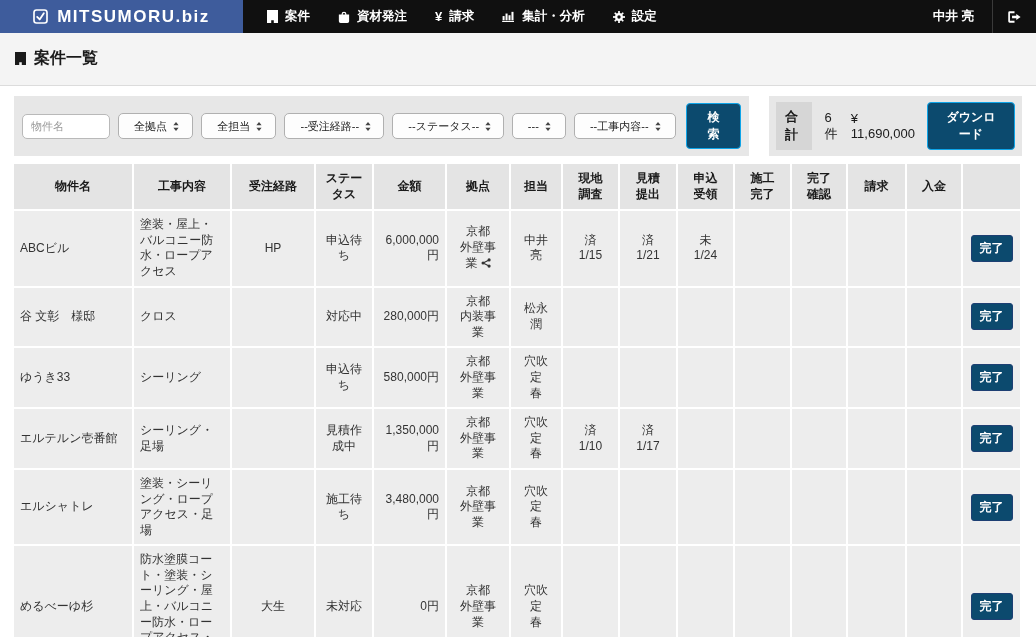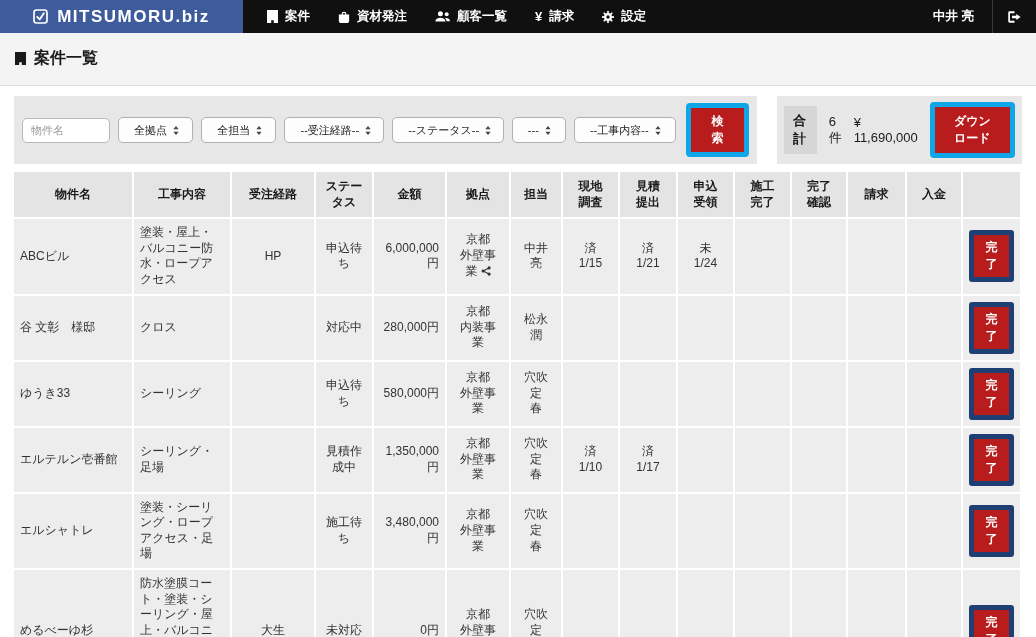--- a/index.html
+++ b/index.html
@@ -50,21 +50,21 @@
     display: flex; align-items: center; justify-content: space-between; gap: 6px;
     padding: 0 15px; font-size: 11px; color: #222; white-space: nowrap;
   }
   [data-name="base-filter"]   { min-width: 73px; }
   [data-name="staff-filter"]  { min-width: 73px; }
   [data-name="channel-filter"]{ min-width: 87px; }
   [data-name="status-filter"] { min-width: 90px; }
   [data-name="sub-status-filter"] { min-width: 45px; }
   [data-name="work-filter"]   { min-width: 102px; }
   .btn {
-    background: #b91c1c; color: #fff; border: 5px solid #0ea5e9; border-radius: 4px;
+    background: #0c4a6e; color: #fff; border: 1px solid #0ea5e9; border-radius: 4px;
     font-weight: bold; font-size: 12px; padding: 5px 15px;
     font-family: "Liberation Sans", "DejaVu Sans", sans-serif;
   }
   .btn-search { margin-left: 2px; }
   .summary-band { background: #e7e7e7; padding: 6px 7px; display: flex; gap: 12px; align-items: center; margin-left: 20px; }
   .total-label { background: #d6d6d6; padding: 6px 9px; font-weight: bold; font-size: 13px; color:#1a1a1a; }
   .total-count, .total-amount { font-size: 13px; color:#1a1a1a; }
   .btn-download { padding: 6px 17px; }
 
   
@@ -111,36 +111,37 @@
         <span data-name="nav-item-label" data-interactable="false">案件</span>
       </div>
       <div class="nav-item" data-name="nav-item-shizai-hacchu" data-interactable="true">
         <span class="icn" data-name="bag-icon" data-interactable="false">
           <svg viewBox="0 0 14 14" width="12" height="12">
             <path fill="currentColor" fill-rule="evenodd" d="M4.2 4.2V3.6a2.8 2.8 0 015.6 0v.6H13V12a2 2 0 01-2 2H3a2 2 0 01-2-2V4.2h3.2zm1.4 0h2.8v-.6a1.4 1.4 0 00-2.8 0v.6z"></path>
           </svg>
         </span>
         <span data-name="nav-item-label" data-interactable="false">資材発注</span>
       </div>
-      <div class="nav-item" data-name="nav-item-kokyaku-ichiran" data-interactable="true">
-        <span class="icn" data-name="users-icon" data-interactable="false">
-          <svg viewBox="0 0 18 13" width="15" height="11">
-            <circle cx="6.5" cy="3.2" r="3" fill="currentColor"></circle>
-            <path fill="currentColor" d="M.5 12.5c0-2.9 2.7-4.4 6-4.4s6 1.5 6 4.4z"></path>
-            <circle cx="14" cy="3.8" r="2.4" fill="currentColor"></circle>
-            <path fill="currentColor" d="M13.2 8.4c2.5 0 4.8 1.3 4.8 3.7h-4.1c-.2-1.4-.8-2.6-1.8-3.4.4-.2.7-.3 1.1-.3z"></path>
-          </svg>
-        </span>
-        <span data-name="nav-item-label" data-interactable="false">顧客一覧</span>
-      </div>
       <div class="nav-item" data-name="nav-item-seikyu" data-interactable="true">
         <span class="icn" data-name="yen-icon" data-interactable="false">
           <span class="yen-glyph">¥</span>
         </span>
         <span data-name="nav-item-label" data-interactable="false">請求</span>
+      </div>
+      <div class="nav-item" data-name="nav-item-shukei-bunseki" data-interactable="true">
+        <span class="icn" data-name="chart-icon" data-interactable="false">
+          <svg viewBox="0 0 15 13" width="13" height="11">
+            <rect x="0.5" y="6" width="2.4" height="5" fill="currentColor"></rect>
+            <rect x="4" y="3" width="2.4" height="8" fill="currentColor"></rect>
+            <rect x="7.5" y="5" width="2.4" height="6" fill="currentColor"></rect>
+            <rect x="11" y="1" width="2.4" height="10" fill="currentColor"></rect>
+            <rect x="0" y="11.7" width="14" height="1.3" fill="currentColor"></rect>
+          </svg>
+        </span>
+        <span data-name="nav-item-label" data-interactable="false">集計・分析</span>
       </div>
       <div class="nav-item" data-name="nav-item-settei" data-interactable="true">
         <span class="icn" data-name="gear-icon" data-interactable="false">
           <svg viewBox="0 0 14 14" width="12" height="12">
             <g fill="currentColor">
               <circle cx="7" cy="7" r="4.6"></circle>
               <rect x="6" y="0" width="2" height="14"></rect>
               <rect x="0" y="6" width="14" height="2"></rect>
               <rect x="6" y="0" width="2" height="14" transform="rotate(45 7 7)"></rect>
               <rect x="6" y="0" width="2" height="14" transform="rotate(-45 7 7)"></rect>

